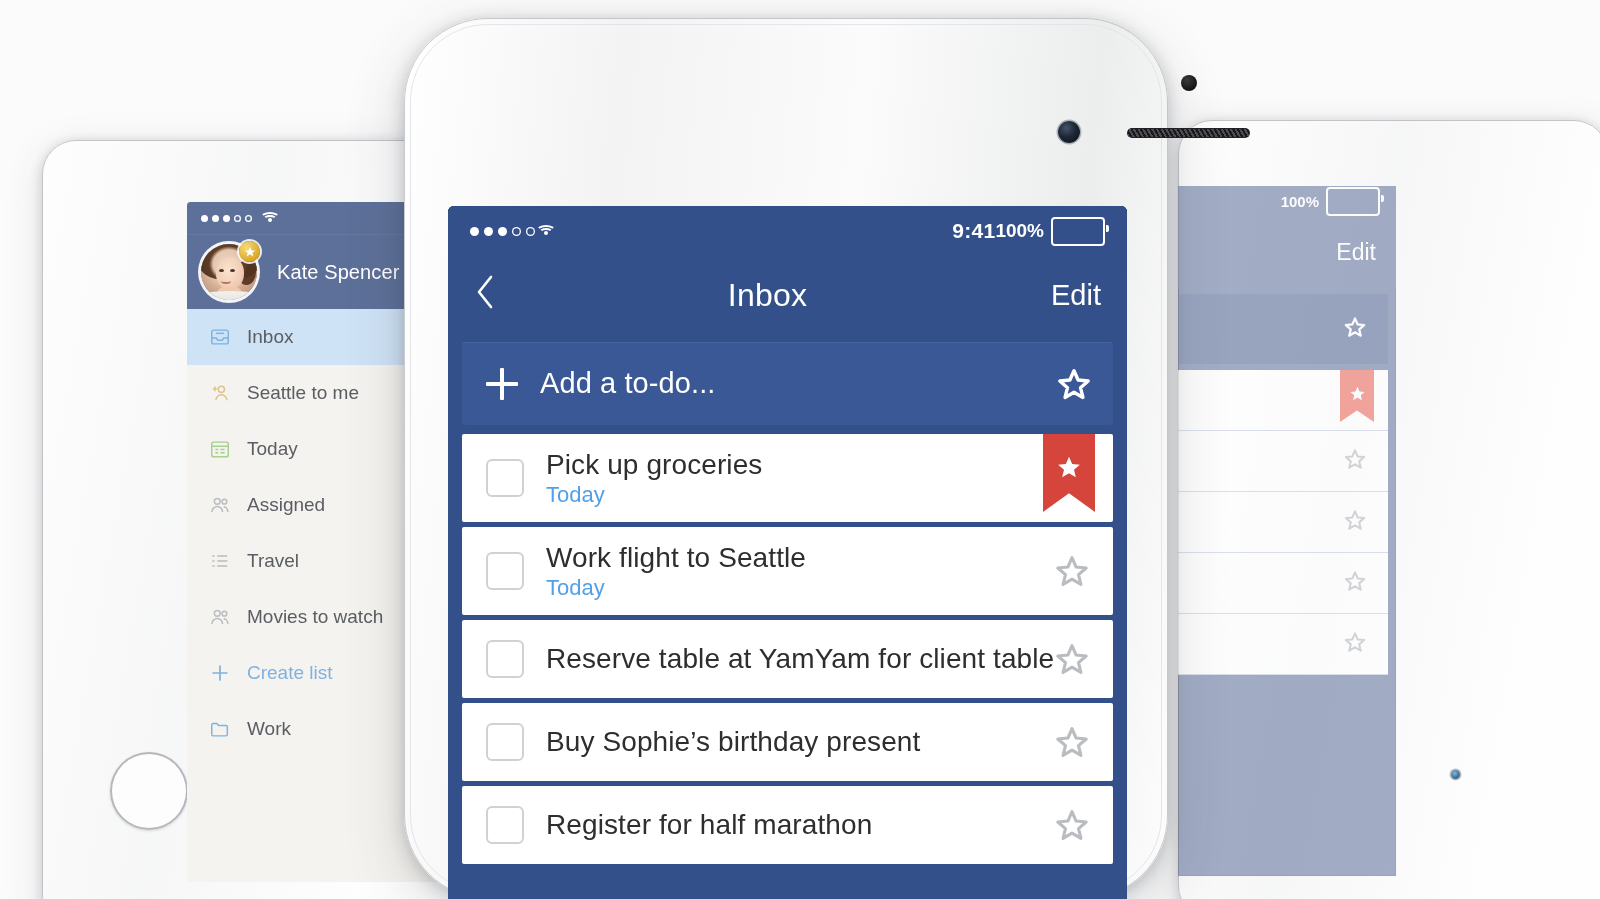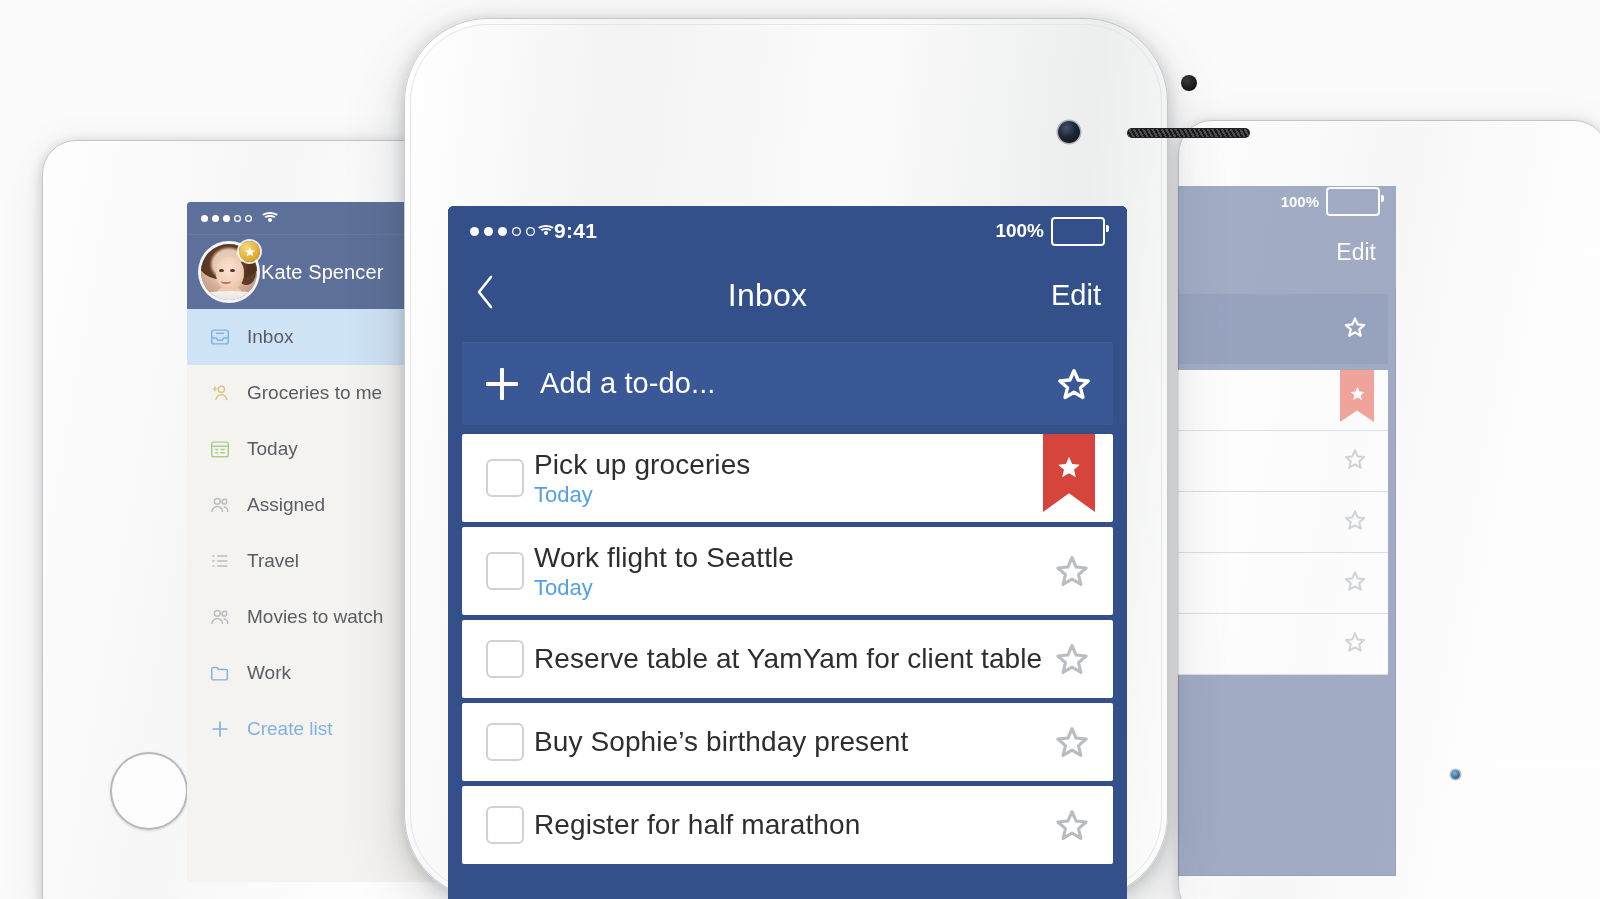--- a/index.html
+++ b/index.html
@@ -47,21 +47,21 @@
   .dot.hollow{background:transparent;box-shadow:0 0 0 1.3px #fff inset;}
   .wifi{width:16px;height:12px;position:relative;margin-left:3px;}
   .wifi i{position:absolute;border:2px solid #fff;border-bottom-color:transparent;
      border-left-color:transparent;border-right-color:transparent;border-radius:50% 50% 0 0;
      left:50%;transform:translateX(-50%);}
   .wifi i:nth-child(1){width:16px;height:8px;top:0;}
   .wifi i:nth-child(2){width:10px;height:5px;top:3px;}
   .wifi i:nth-child(3){width:4px;height:4px;top:6px;background:#fff;border-radius:50%;border:none;}
 
   .pad-user{
-    height:74px;background:#5d7099;display:flex;align-items:center;padding:0 0 0 14px;gap:4px;
+    height:74px;background:#5d7099;display:flex;align-items:center;padding:0 0 0 14px;gap:20px;
     border-top:1px solid rgba(255,255,255,.06);
   }
   .avatar-wrap{position:relative;width:56px;height:56px;flex:0 0 auto;}
   .avatar{width:56px;height:56px;border-radius:50%;overflow:hidden;
     box-shadow:0 0 0 3px rgba(255,255,255,.92);position:relative;
     background:radial-gradient(circle at 48% 38%, #f0d9c8 0%, #e3c3ab 38%, #cfa98f 60%, #b8866a 100%);}
   .avatar .hair{position:absolute;left:-6%;top:-14%;width:112%;height:78%;
     background:radial-gradient(ellipse at 50% 62%, rgba(92,60,38,0) 36%, #5b3a24 44%, #periodic 45%, #4a2e1c 78%);
     background:radial-gradient(ellipse at 50% 64%, rgba(92,60,38,0) 36%, #5e3d26 45%, #4a2e1c 80%);
     border-radius:50% 50% 42% 42%;}
@@ -141,21 +141,21 @@
 
   .ph-screen{
     position:absolute;left:44px;top:188px;width:679px;height:693px;overflow:hidden;
     background:#33508a;
     border-radius:6px 6px 0 0;
     box-shadow:inset 0 0 0 2px #12192b;
   }
   .ph-statusbar{height:50px;background:#33508a;display:flex;align-items:center;padding:0 22px;color:#fff;}
   .ph-statusbar .dots{gap:5px;}
   .ph-statusbar .dot{width:9px;height:9px;}
-  .ph-time{flex:1;text-align:left;font-size:21px;font-weight:bold;letter-spacing:.3px;}
+  .ph-time{flex:1;text-align:right;font-size:21px;font-weight:bold;letter-spacing:.3px;}
   .ph-batt{display:flex;align-items:center;gap:7px;font-size:19px;font-weight:bold;}
   .batt-shell{width:46px;height:21px;border:2px solid #fff;border-radius:4px;position:relative;padding:2px;}
   .batt-fill{height:100%;background:#fff;border-radius:1px;}
   .batt-nub{position:absolute;right:-6px;top:6px;width:3px;height:7px;background:#fff;border-radius:0 2px 2px 0;}
 
   .ph-nav{height:78px;background:#33508a;display:flex;align-items:center;padding:0 26px;color:#fff;}
   .ph-back{font-size:40px;line-height:1;font-weight:300;width:60px;}
   .ph-back svg{width:22px;height:38px;}
   .ph-title{flex:1;text-align:center;font-size:32px;letter-spacing:.2px;}
   .ph-edit{font-size:29px;width:100px;text-align:right;}
@@ -171,21 +171,21 @@
   .add-plus::after{top:0;left:14px;width:4px;height:32px;}
   .add-label{flex:1;color:#fff;font-size:29px;letter-spacing:.1px;}
   .star-ol{width:34px;height:34px;flex:0 0 auto;}
   .star-ol svg{width:34px;height:34px;display:block;}
 
   .task-list{margin-top:9px;}
   .task{background:#fff;border-radius:2px;margin-bottom:5px;display:flex;align-items:center;
     padding:0 0 0 24px;position:relative;min-height:78px;}
   .task.tall{min-height:88px;}
   .chk{width:34px;height:34px;border:2px solid #cfd1d4;border-radius:6px;flex:0 0 auto;background:#fff;}
-  .task-texts{flex:1;padding-left:10px;display:flex;flex-direction:column;justify-content:center;gap:3px;}
+  .task-texts{flex:1;padding-left:22px;display:flex;flex-direction:column;justify-content:center;gap:3px;}
   .task-title{font-size:28px;color:#2e2e30;letter-spacing:.1px;line-height:1.12;}
   .task-sub{font-size:22px;color:#53a0e8;line-height:1.1;}
   .task-star{padding-right:24px;}
   .task-star svg{width:34px;height:34px;display:block;}
   .flag{position:absolute;right:18px;top:0;width:52px;height:78px;background:#d6453c;
     clip-path:polygon(0 0,100% 0,100% 100%,50% 76%,0 100%);
     display:flex;align-items:flex-start;justify-content:center;}
   .flag svg{width:26px;height:26px;margin-top:20px;}
 
   .star-line{fill:none;stroke:#b9bcc1;stroke-width:2.2;stroke-linejoin:round;}
@@ -255,21 +255,21 @@
         </div>
 
         <div class="pad-row">
           <span class="pad-ico">
             <svg viewBox="0 0 24 24" fill="none" stroke="#ddc28a" stroke-width="1.6">
               <circle cx="13.5" cy="8" r="3.4"></circle>
                 <path d="M7.5 20c0-3.4 2.7-6 6-6s6 2.6 6 6"></path>
               <path d="M4 7.5h5M6.5 5v5"></path>
             </svg>
             </span>
-          <span class="lbl">Groceries to me</span>
+          <span class="lbl">Seattle to me</span>
         </div>
 
 
         <div class="pad-row">
           <span class="pad-ico">
             <svg viewBox="0 0 24 24" fill="none" stroke="#a8cf8e" stroke-width="1.6">
               <rect x="3" y="4.5" width="18" height="16" rx="2"></rect>
                 <path d="M3 9h18"></path>
               <path d="M7 12.5h3M12.5 12.5h4.5M7 16h3M12.5 16h4.5"></path>
             </svg>
@@ -304,36 +304,36 @@
             <svg viewBox="0 0 24 24" fill="none" stroke="#b9bcc1" stroke-width="1.6">
               <circle cx="9" cy="8" r="3.2"></circle>
                 <path d="M3.2 19.5c0-3.2 2.6-5.8 5.8-5.8s5.8 2.6 5.8 5.8"></path>
               <circle cx="16.8" cy="8.4" r="2.6"></circle>
                 <path d="M16 13.9c2.6.2 4.6 2.6 4.6 5.6"></path>
             </svg>
             </span>
           <span class="lbl">Movies to watch</span>
         </div>
 
+        <div class="pad-row create">
+          <span class="pad-ico">
+            <svg viewBox="0 0 24 24" fill="none" stroke="#7fb2e3" stroke-width="1.9" stroke-linecap="round">
+              <path d="M12 4.5v15M4.5 12h15"></path>
+            </svg>
+            </span>
+          <span class="lbl">Create list</span>
+        </div>
+
         <div class="pad-row">
           <span class="pad-ico">
             <svg viewBox="0 0 24 24" fill="none" stroke="#7fb3e0" stroke-width="1.6">
               <path d="M3 7.5a1.5 1.5 0 0 1 1.5-1.5h4l2 2.2h8A1.5 1.5 0 0 1 20 9.7v8.3a1.5 1.5 0 0 1-1.5 1.5h-14A1.5 1.5 0 0 1 3 18z"></path>
             </svg>
             </span>
           <span class="lbl">Work</span>
-        </div>
-
-        <div class="pad-row create">
-          <span class="pad-ico">
-            <svg viewBox="0 0 24 24" fill="none" stroke="#7fb2e3" stroke-width="1.9" stroke-linecap="round">
-              <path d="M12 4.5v15M4.5 12h15"></path>
-            </svg>
-            </span>
-          <span class="lbl">Create list</span>
         </div>
 
       </div>
     </div>
   </div>
 
   <div id="ipad-right" class="device-body ipad">
     <div class="bezel-sheen"></div>
     <div class="bezel-edge"></div>
     <div class="cam"></div>

